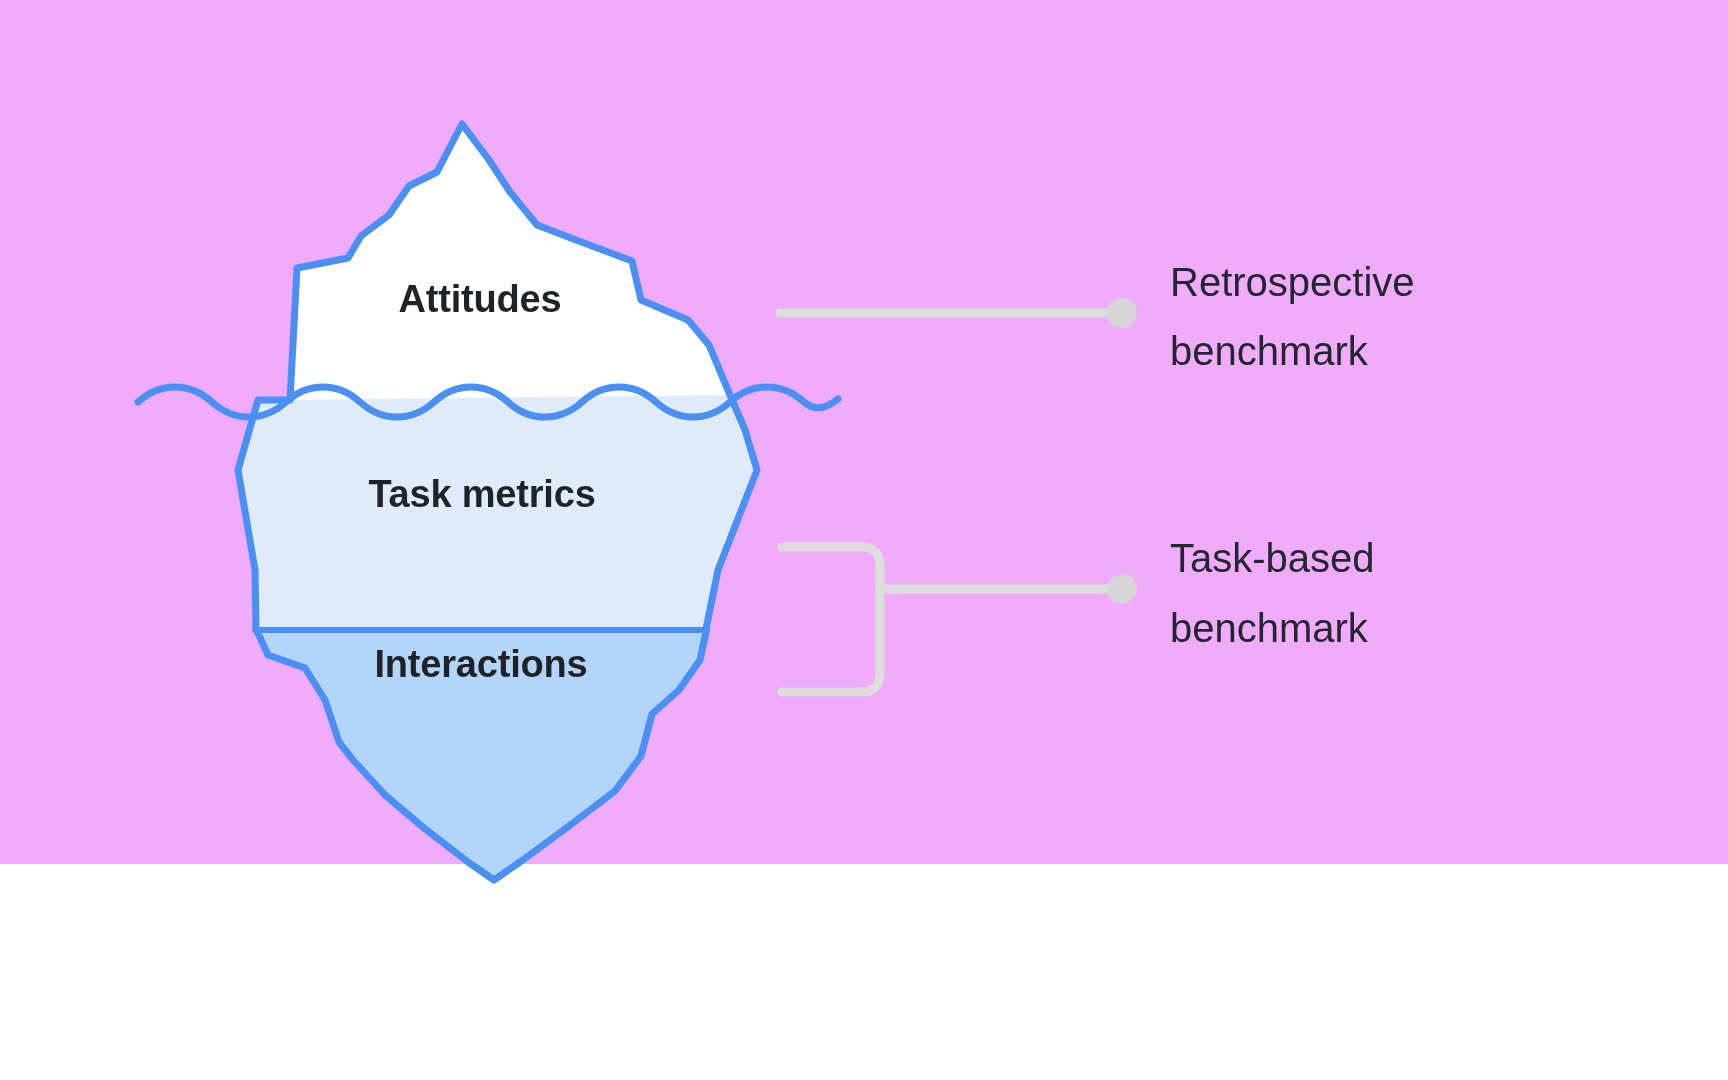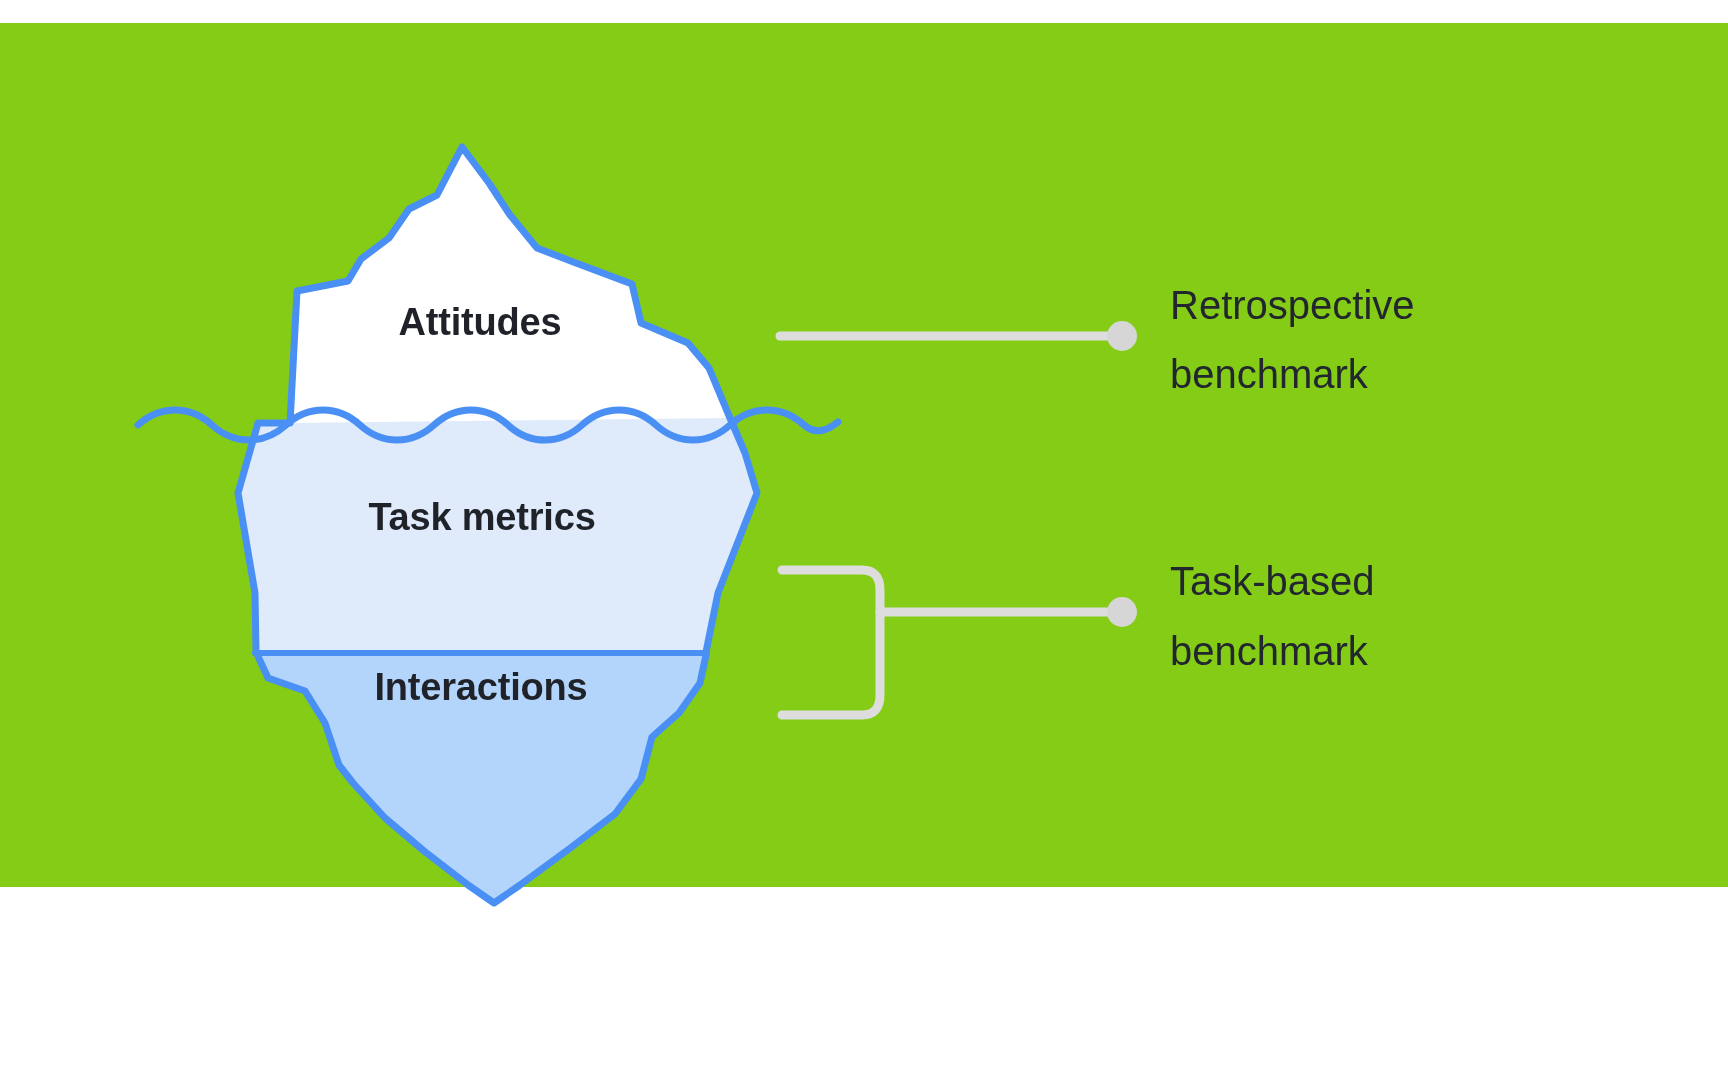--- a/index.html
+++ b/index.html
@@ -12,22 +12,21 @@
     width: 1728px;
     height: 1080px;
     font-family: "Liberation Sans", sans-serif;
     -webkit-font-smoothing: antialiased;
     overflow: hidden;
   }
   #stage {
     position: relative;
     width: 1728px;
     height: 864px;
-    background: #84cc16;
-    margin-top: 23px;
+    background: #f0abfc;
   }
   #diagram {
     position: absolute;
     left: 0;
     top: 0;
     width: 1728px;
     height: 1080px;
     display: block;
   }
   .iceberg-label {

